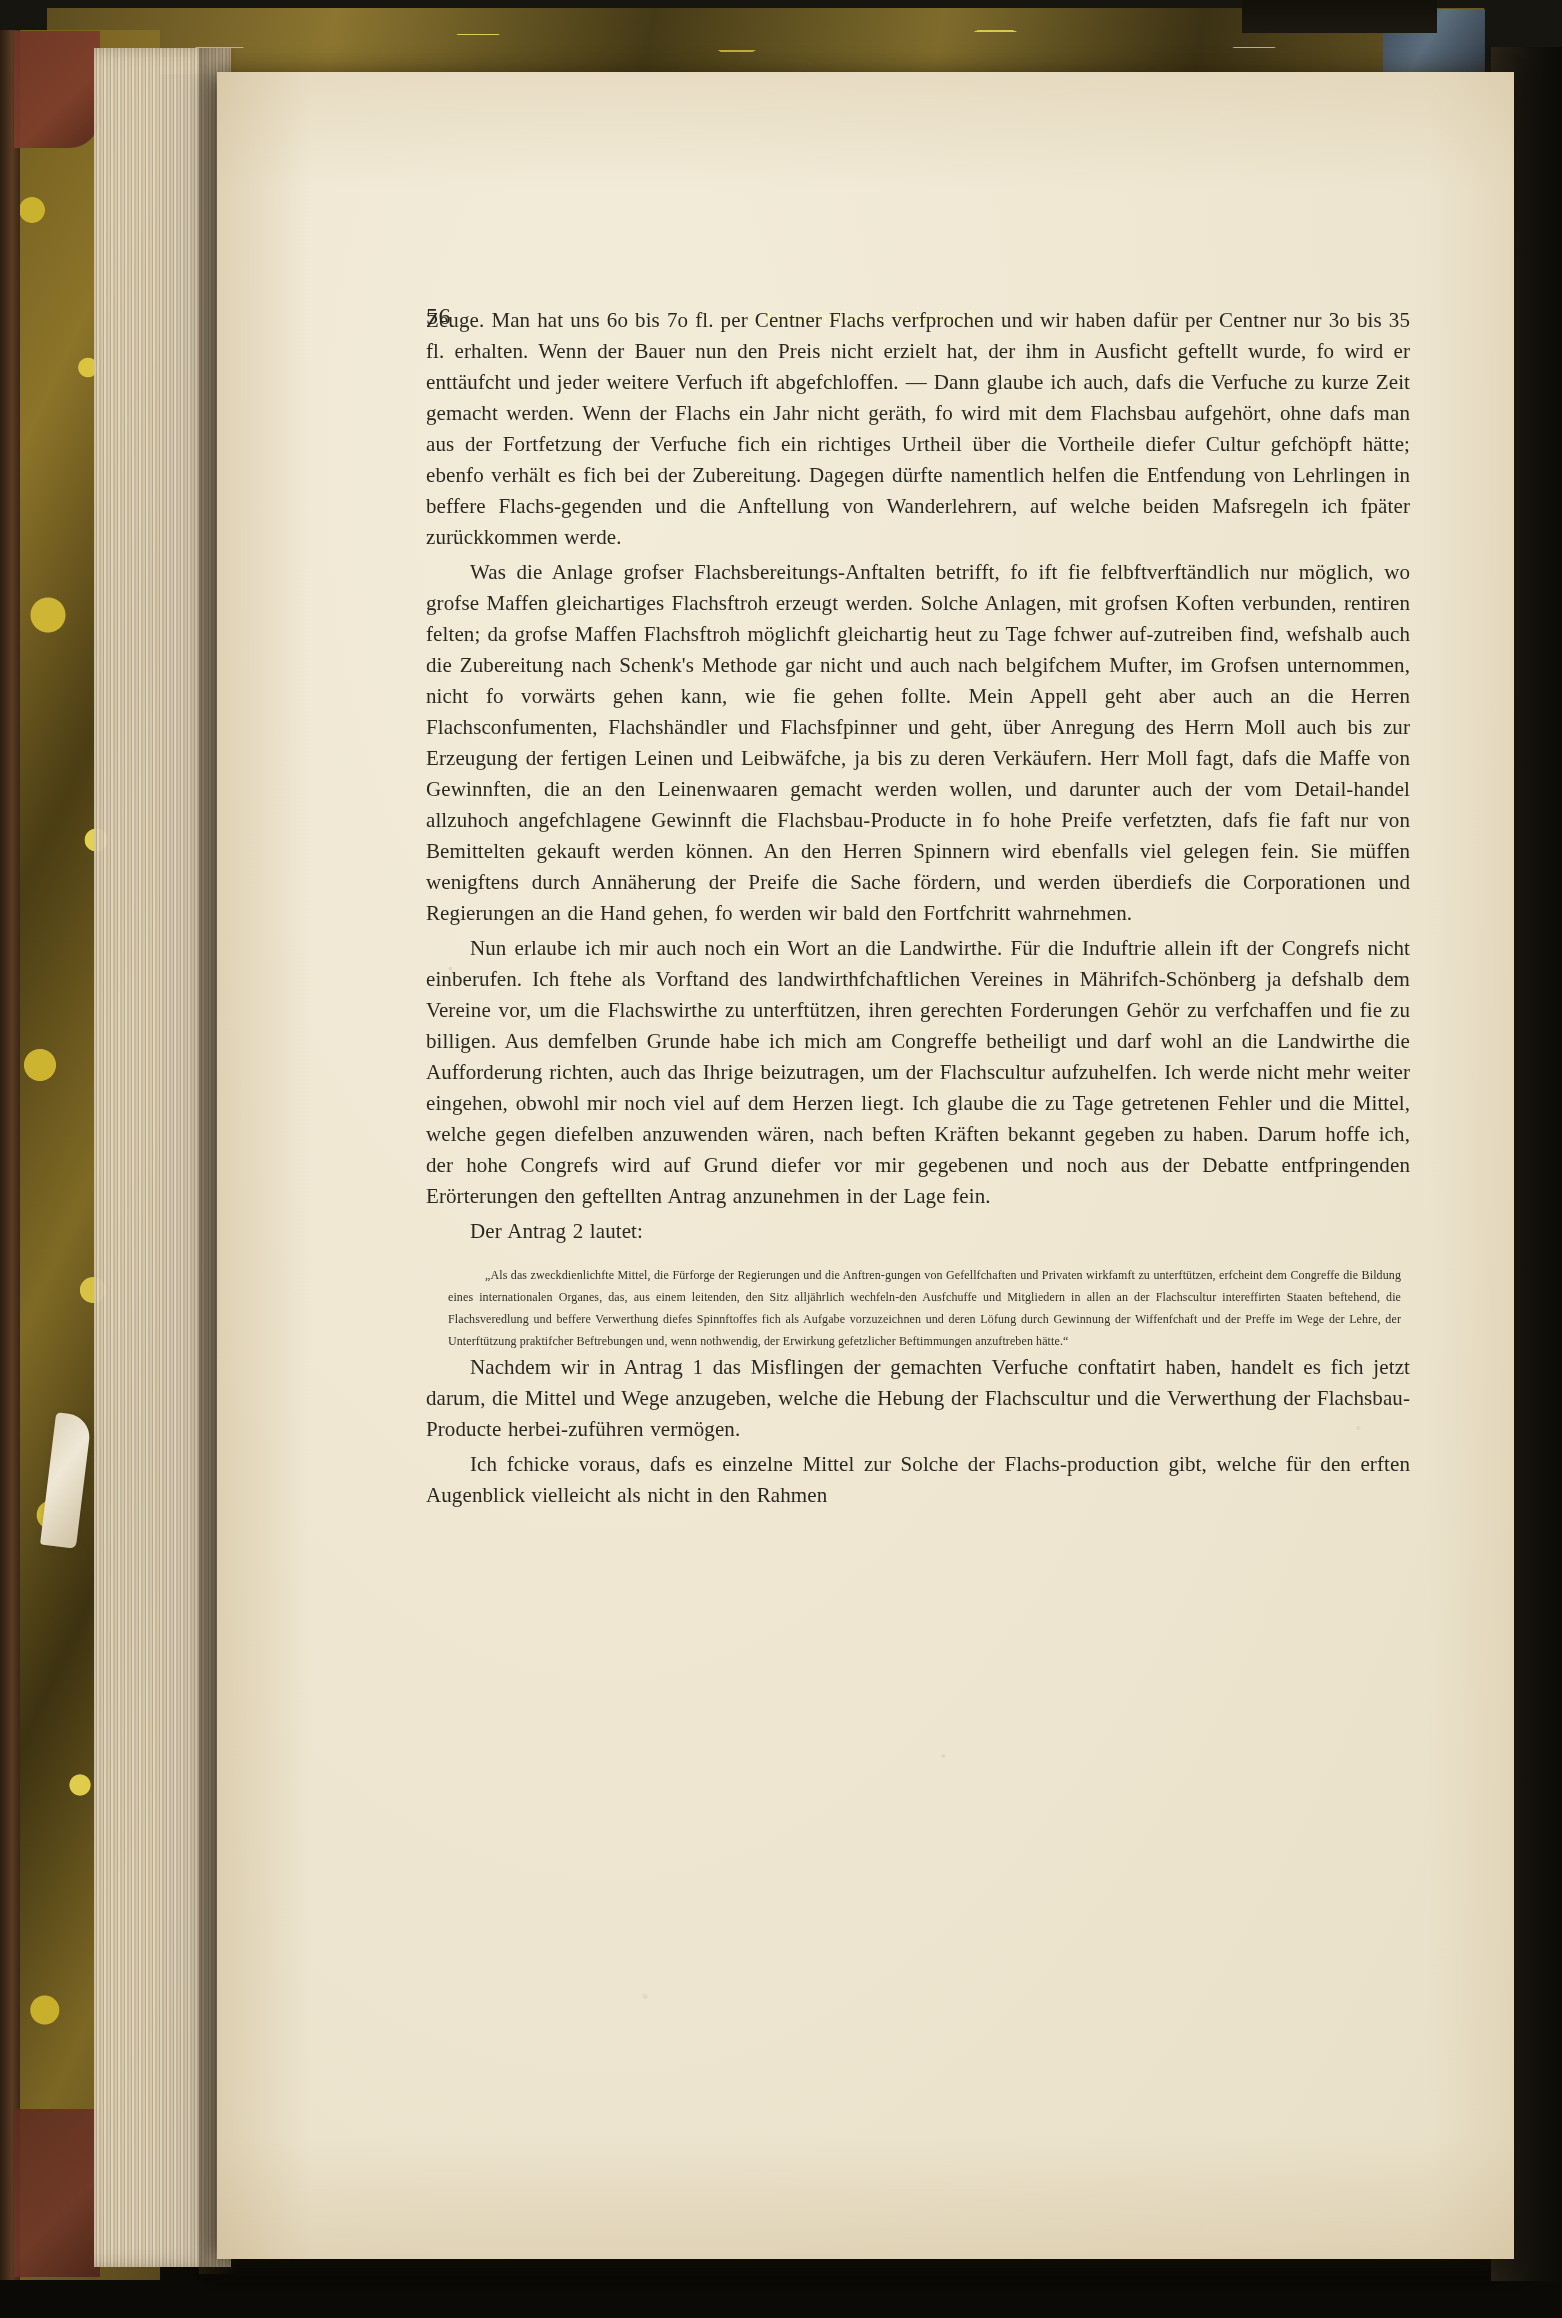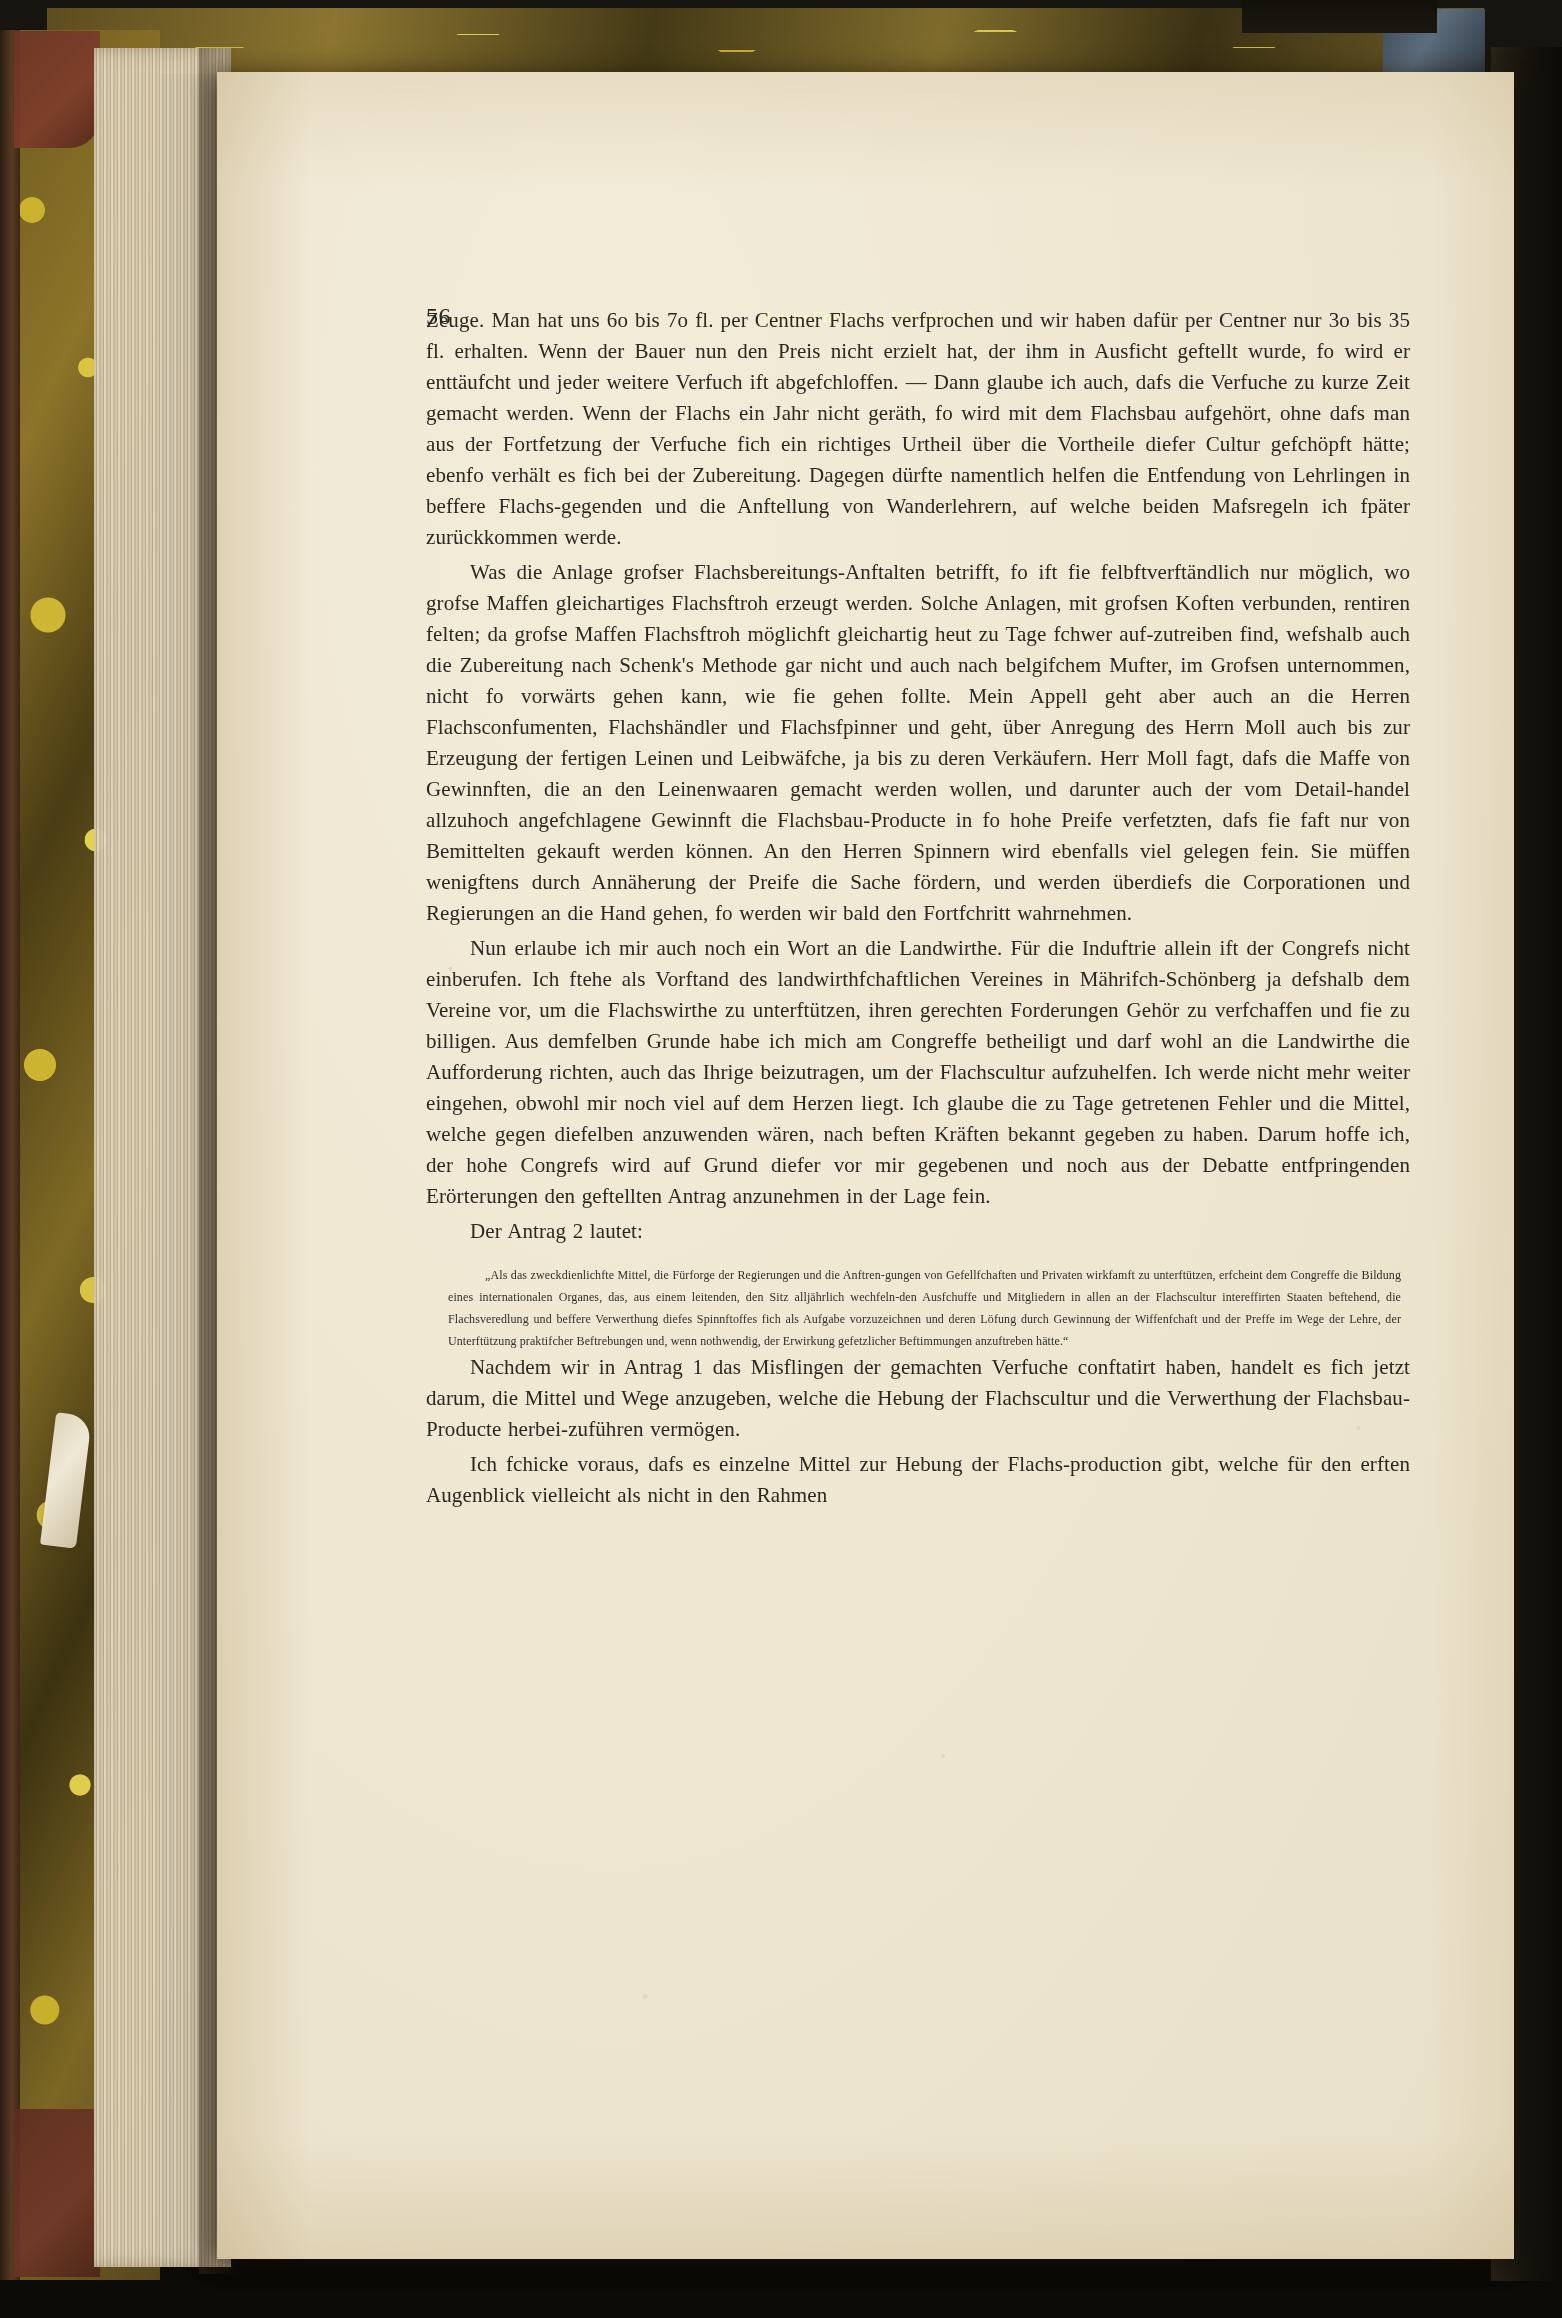--- a/index.html
+++ b/index.html
@@ -306,17 +306,17 @@
     <p class="body indent ink-fade">Was die Anlage grofser Flachsbereitungs-Anftalten betrifft, fo ift fie felbftverftändlich nur möglich, wo grofse Maffen gleichartiges Flachsftroh erzeugt werden. Solche Anlagen, mit grofsen Koften verbunden, rentiren felten; da grofse Maffen Flachsftroh möglichft gleichartig heut zu Tage fchwer auf-zutreiben find, wefshalb auch die Zubereitung nach Schenk's Methode gar nicht und auch nach belgifchem Mufter, im Grofsen unternommen, nicht fo vorwärts gehen kann, wie fie gehen follte. Mein Appell geht aber auch an die Herren Flachsconfumenten, Flachshändler und Flachsfpinner und geht, über Anregung des Herrn Moll auch bis zur Erzeugung der fertigen Leinen und Leibwäfche, ja bis zu deren Verkäufern. Herr Moll fagt, dafs die Maffe von Gewinnften, die an den Leinenwaaren gemacht werden wollen, und darunter auch der vom Detail-handel allzuhoch angefchlagene Gewinnft die Flachsbau-Producte in fo hohe Preife verfetzten, dafs fie faft nur von Bemittelten gekauft werden können. An den Herren Spinnern wird ebenfalls viel gelegen fein. Sie müffen wenigftens durch Annäherung der Preife die Sache fördern, und werden überdiefs die Corporationen und Regierungen an die Hand gehen, fo werden wir bald den Fortfchritt wahrnehmen.</p>
 
     <p class="body indent ink-fade">Nun erlaube ich mir auch noch ein Wort an die Landwirthe. Für die Induftrie allein ift der Congrefs nicht einberufen. Ich ftehe als Vorftand des landwirthfchaftlichen Vereines in Mährifch-Schönberg ja defshalb dem Vereine vor, um die Flachswirthe zu unterftützen, ihren gerechten Forderungen Gehör zu verfchaffen und fie zu billigen. Aus demfelben Grunde habe ich mich am Congreffe betheiligt und darf wohl an die Landwirthe die Aufforderung richten, auch das Ihrige beizutragen, um der Flachscultur aufzuhelfen. Ich werde nicht mehr weiter eingehen, obwohl mir noch viel auf dem Herzen liegt. Ich glaube die zu Tage getretenen Fehler und die Mittel, welche gegen diefelben anzuwenden wären, nach beften Kräften bekannt gegeben zu haben. Darum hoffe ich, der hohe Congrefs wird auf Grund diefer vor mir gegebenen und noch aus der Debatte entfpringenden Erörterungen den geftellten Antrag anzunehmen in der Lage fein.</p>
 
     <p class="body antrag-line ink-fade">Der Antrag 2 lautet:</p>
 
     <p class="quote quote-lead ink-fade">„Als das zweckdienlichfte Mittel, die Fürforge der Regierungen und die Anftren-gungen von Gefellfchaften und Privaten wirkfamft zu unterftützen, erfcheint dem Congreffe die Bildung eines internationalen Organes, das, aus einem leitenden, den Sitz alljährlich wechfeln-den Ausfchuffe und Mitgliedern in allen an der Flachscultur intereffirten Staaten beftehend, die Flachsveredlung und beffere Verwerthung diefes Spinnftoffes fich als Aufgabe vorzuzeichnen und deren Löfung durch Gewinnung der Wiffenfchaft und der Preffe im Wege der Lehre, der Unterftützung praktifcher Beftrebungen und, wenn nothwendig, der Erwirkung gefetzlicher Beftimmungen anzuftreben hätte.“</p>
 
     <p class="body indent sp ink-fade">Nachdem wir in Antrag 1 das Misflingen der gemachten Verfuche conftatirt haben, handelt es fich jetzt darum, die Mittel und Wege anzugeben, welche die Hebung der Flachscultur und die Verwerthung der Flachsbau-Producte herbei-zuführen vermögen.</p>
 
-    <p class="body indent ink-fade">Ich fchicke voraus, dafs es einzelne Mittel zur Hebung der Flachs-production gibt, welche für den erften Augenblick vielleicht als nicht in den Rahmen</p>
+    <p class="body indent ink-fade">Ich fchicke voraus, dafs es einzelne Mittel zur Solche der Flachs-production gibt, welche für den erften Augenblick vielleicht als nicht in den Rahmen</p>
 
   </div>
 </div>
 
 
 </body></html>

